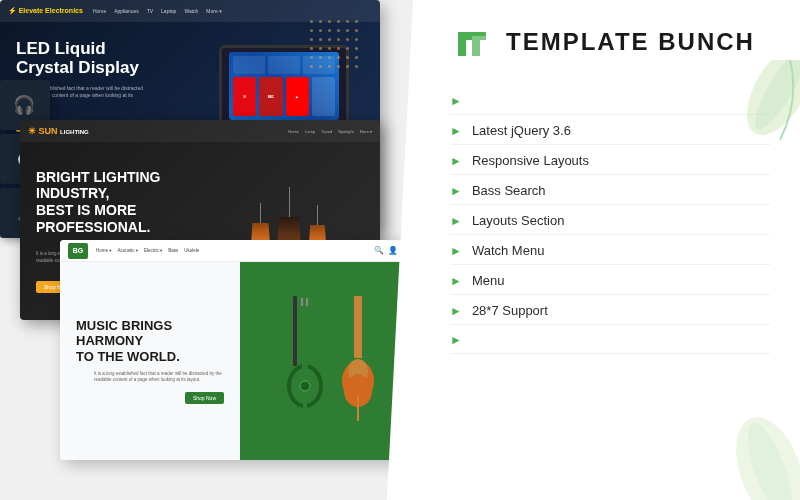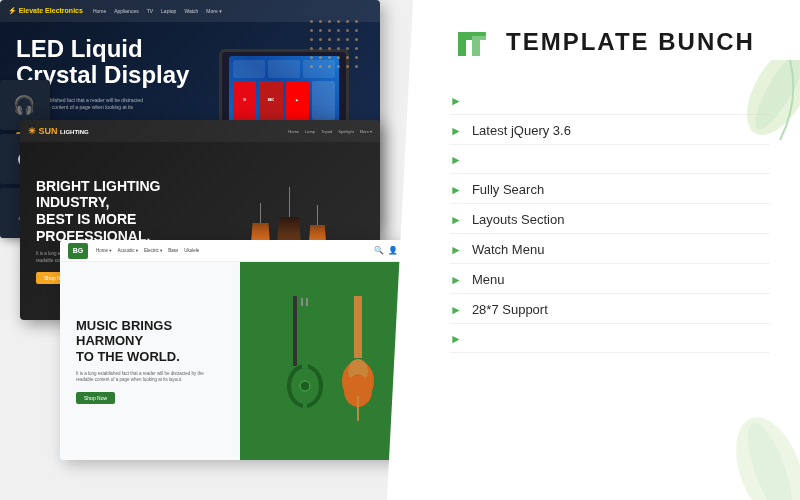--- a/index.html
+++ b/index.html
@@ -56,21 +56,21 @@
     }
     .tmpl-hero {
       display: flex;
       padding: 14px 16px;
       align-items: center;
     }
     .tmpl-hero-text {
       flex: 1;
     }
     .tmpl-hero-title {
-      font-size: 24px;
+      font-size: 17px;
       font-weight: 800;
       color: #fff;
       line-height: 1.1;
       margin-bottom: 8px;
     }
     .tmpl-hero-sub {
       font-size: 5px;
       color: rgba(255,255,255,0.6);
       line-height: 1.4;
       margin-bottom: 8px;
@@ -185,20 +185,21 @@
     .tmpl2-hero {
       display: flex;
       padding: 10px 16px;
       height: 178px;
     }
     .tmpl2-left {
       flex: 1;
       display: flex;
       flex-direction: column;
       justify-content: center;
+      gap: 9px;
     }
     .tmpl2-title {
       font-size: 14px;
       font-weight: 800;
       color: #fff;
       line-height: 1.2;
       margin-bottom: 6px;
       text-transform: uppercase;
     }
     .tmpl2-sub {
@@ -294,20 +295,21 @@
       display: flex;
       height: 198px;
       background: linear-gradient(90deg, #f8f9fa 50%, #2e7d32 50%);
     }
     .tmpl3-left {
       flex: 1;
       padding: 14px 16px;
       display: flex;
       flex-direction: column;
       justify-content: center;
+      align-items: flex-end;
     }
     .tmpl3-title {
       font-size: 13px;
       font-weight: 800;
       color: #1a1a1a;
       line-height: 1.2;
       text-transform: uppercase;
       margin-bottom: 6px;
     }
     .tmpl3-sub {
@@ -667,24 +669,25 @@
   <ul class="features-list">
   <li class="feature-item">
       <span class="feature-arrow">►</span>
     </li>
       <li class="feature-item">
       <span class="feature-arrow">►</span>
       <span class="feature-text">Latest jQuery 3.6</span>
     </li>
       <li class="feature-item">
       <span class="feature-arrow">►</span>
+      <span class="feature-text">Responsive Layouts</span>
     </li>
       <li class="feature-item">
       <span class="feature-arrow">►</span>
-      <span class="feature-text">Fully Search</span>
+      <span class="feature-text">Bass Search</span>
     </li>
       <li class="feature-item">
       <span class="feature-arrow">►</span>
       <span class="feature-text">Layouts Section</span>
     </li>
       <li class="feature-item">
       <span class="feature-arrow">►</span>
       <span class="feature-text">Watch Menu</span>
     </li>
       <li class="feature-item">

